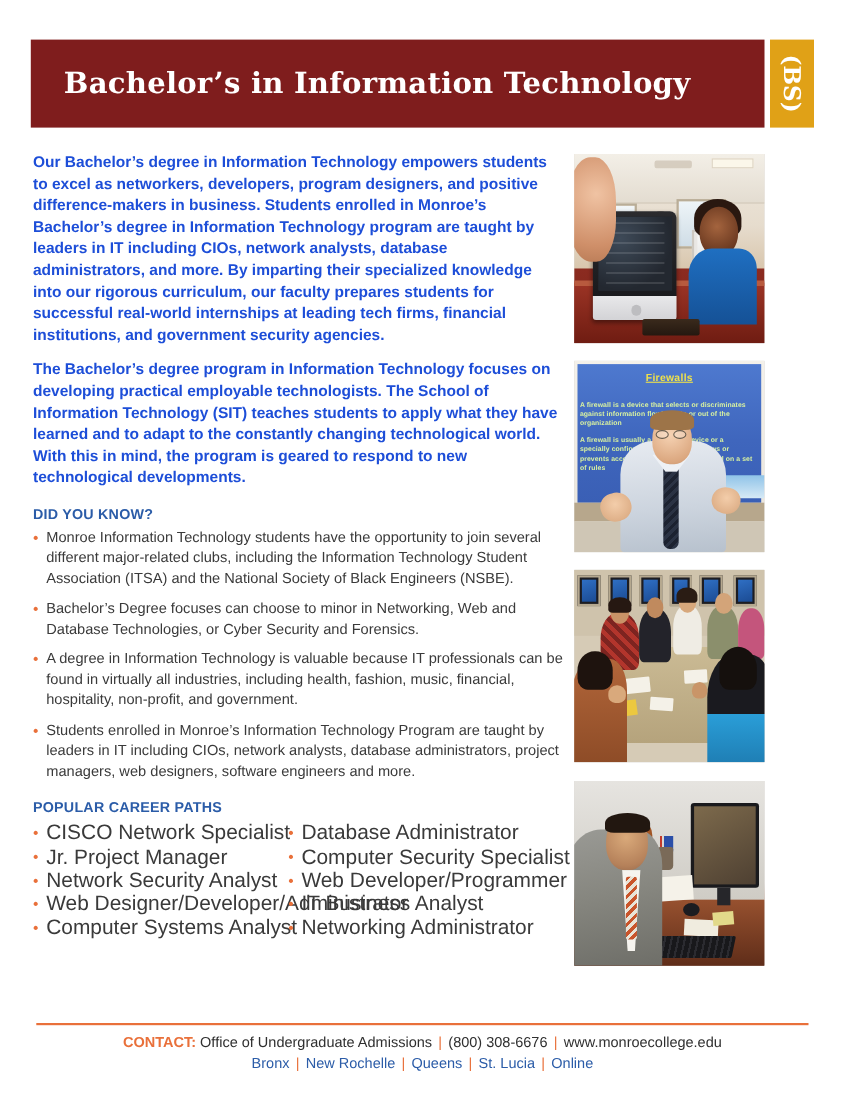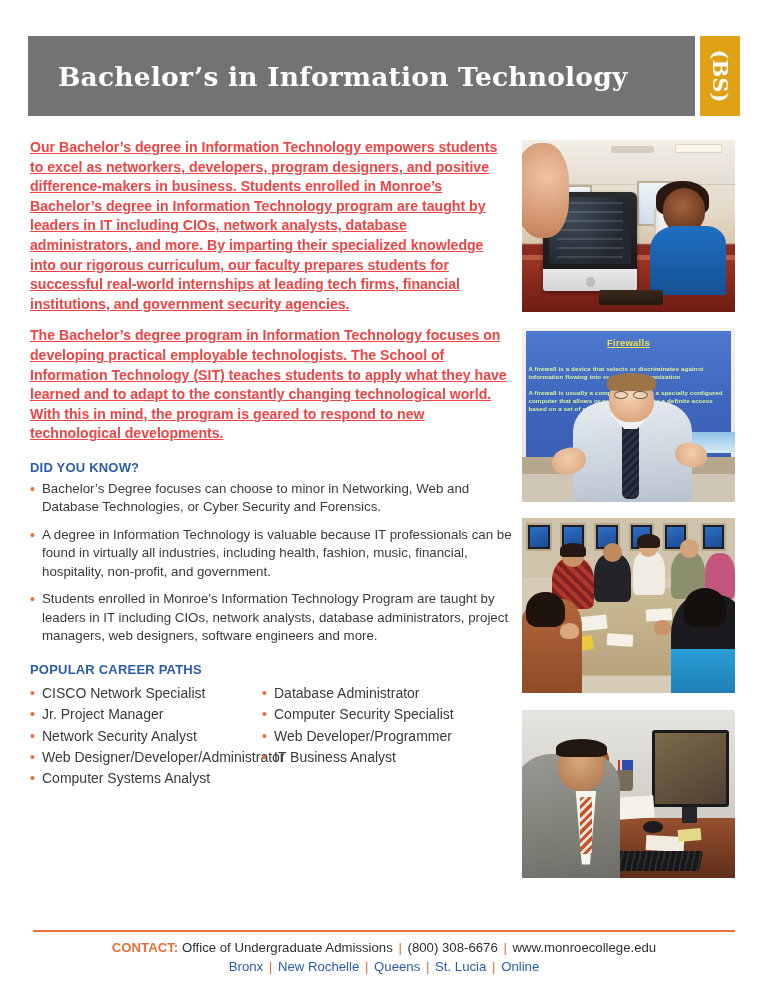--- a/index.html
+++ b/index.html
@@ -19,21 +19,21 @@
     overflow: hidden;
   }
 
   
   .header-band {
     position: absolute;
     left: 28px;
     top: 36px;
     width: 667px;
     height: 80px;
-    background: #737373;
+    background: #7f1d1d;
   }
   .header-title {
     position: absolute;
     left: 30px;
     top: 50%;
     transform: translateY(-50%);
     color: #ffffff;
     font-family: "DejaVu Serif", "Liberation Serif", serif;
     font-weight: bold;
     font-size: 26.5px;
@@ -64,26 +64,25 @@
 
   
   .left-col {
     position: absolute;
     left: 30px;
     top: 138px;
     width: 482px;
   }
 
   .intro-para {
-    color: #ef4444;
+    color: #1d4ed8;
     font-weight: bold;
     font-size: 14.1px;
     line-height: 19.6px;
     margin-bottom: 12px;
-    text-decoration: underline;
   }
 
   .section-head {
     color: #2B5CA8;
     font-weight: bold;
     font-size: 13px;
     letter-spacing: 0.2px;
     margin-top: 16px;
     margin-bottom: 5px;
   }
@@ -118,39 +117,39 @@
     display: grid;
     grid-template-columns: 232px 1fr;
     column-gap: 0px;
     row-gap: 0px;
     margin-top: 6px;
   }
   .career-item {
     position: relative;
     padding-left: 12px;
     color: #3A3A3A;
-    font-size: 14px;
+    font-size: 19px;
     line-height: 21.3px;
     height: 21.3px;
     white-space: nowrap;
   }
   .career-item::before {
     content: "\2022";
     position: absolute;
     left: 0;
     top: 0;
     color: #E9703A;
     font-size: 14px;
   }
 
   
   .photo {
     position: absolute;
     left: 522px;
-    width: 213px;
+    width: 173px;
     overflow: hidden;
     background: #d8d4cf;
   }
   .photo-1 { top: 140px;  height: 172px; }
   .photo-2 { top: 328px;  height: 174px; }
   .photo-3 { top: 518px;  height: 175px; }
   .photo-4 { top: 710px;  height: 168px; }
 
   .ph-inner { position: absolute; inset: 0; }
 
@@ -392,37 +391,39 @@
     <div class="degree-tab-label">(BS)</div>
   </div>
 
   <div class="left-col">
 
     <div class="intro-para">Our Bachelor’s degree in Information Technology empowers students to excel as networkers, developers, program designers, and positive difference-makers in business. Students enrolled in Monroe’s Bachelor’s degree in Information Technology program are taught by leaders in IT including CIOs, network analysts, database administrators, and more. By imparting their specialized knowledge into our rigorous curriculum, our faculty prepares students for successful real-world internships at leading tech firms, financial institutions, and government security agencies.</div>
     <div class="intro-para">The Bachelor’s degree program in Information Technology focuses on developing practical employable technologists. The School of Information Technology (SIT) teaches students to apply what they have learned and to adapt to the constantly changing technological world. With this in mind, the program is geared to respond to new technological developments.</div>
 
     <div class="section-head">DID YOU KNOW?</div>
     <ul class="bullets">
+      <li>Monroe Information Technology students have the opportunity to join several different major-related clubs, including the Information Technology Student Association (ITSA) and the National Society of Black Engineers (NSBE).</li>
       <li>Bachelor’s Degree focuses can choose to minor in Networking, Web and Database Technologies, or Cyber Security and Forensics.</li>
       <li>A degree in Information Technology is valuable because IT professionals can be found in virtually all industries, including health, fashion, music, financial, hospitality, non-profit, and government.</li>
       <li>Students enrolled in Monroe’s Information Technology Program are taught by leaders in IT including CIOs, network analysts, database administrators, project managers, web designers, software engineers and more.</li>
     </ul>
 
     <div class="section-head">POPULAR CAREER PATHS</div>
 
     <div class="careers-grid">
       <div class="career-item">CISCO Network Specialist</div>
       <div class="career-item">Database Administrator</div>
       <div class="career-item">Jr. Project Manager</div>
       <div class="career-item">Computer Security Specialist</div>
       <div class="career-item">Network Security Analyst</div>
       <div class="career-item">Web Developer/Programmer</div>
       <div class="career-item">Web Designer/Developer/Administrator</div>
       <div class="career-item">IT Business Analyst</div>
       <div class="career-item">Computer Systems Analyst</div>
+      <div class="career-item">Networking Administrator</div>
     </div>
   </div>
 
   <div class="photo photo-1">
     <div class="ph-inner">
       <div class="p1-bg"></div>
       <div class="p1-wall"></div>
       <div class="p1-ceiling"></div>
       <div class="p1-ceiltile"></div>
       <div class="p1-light"></div>

